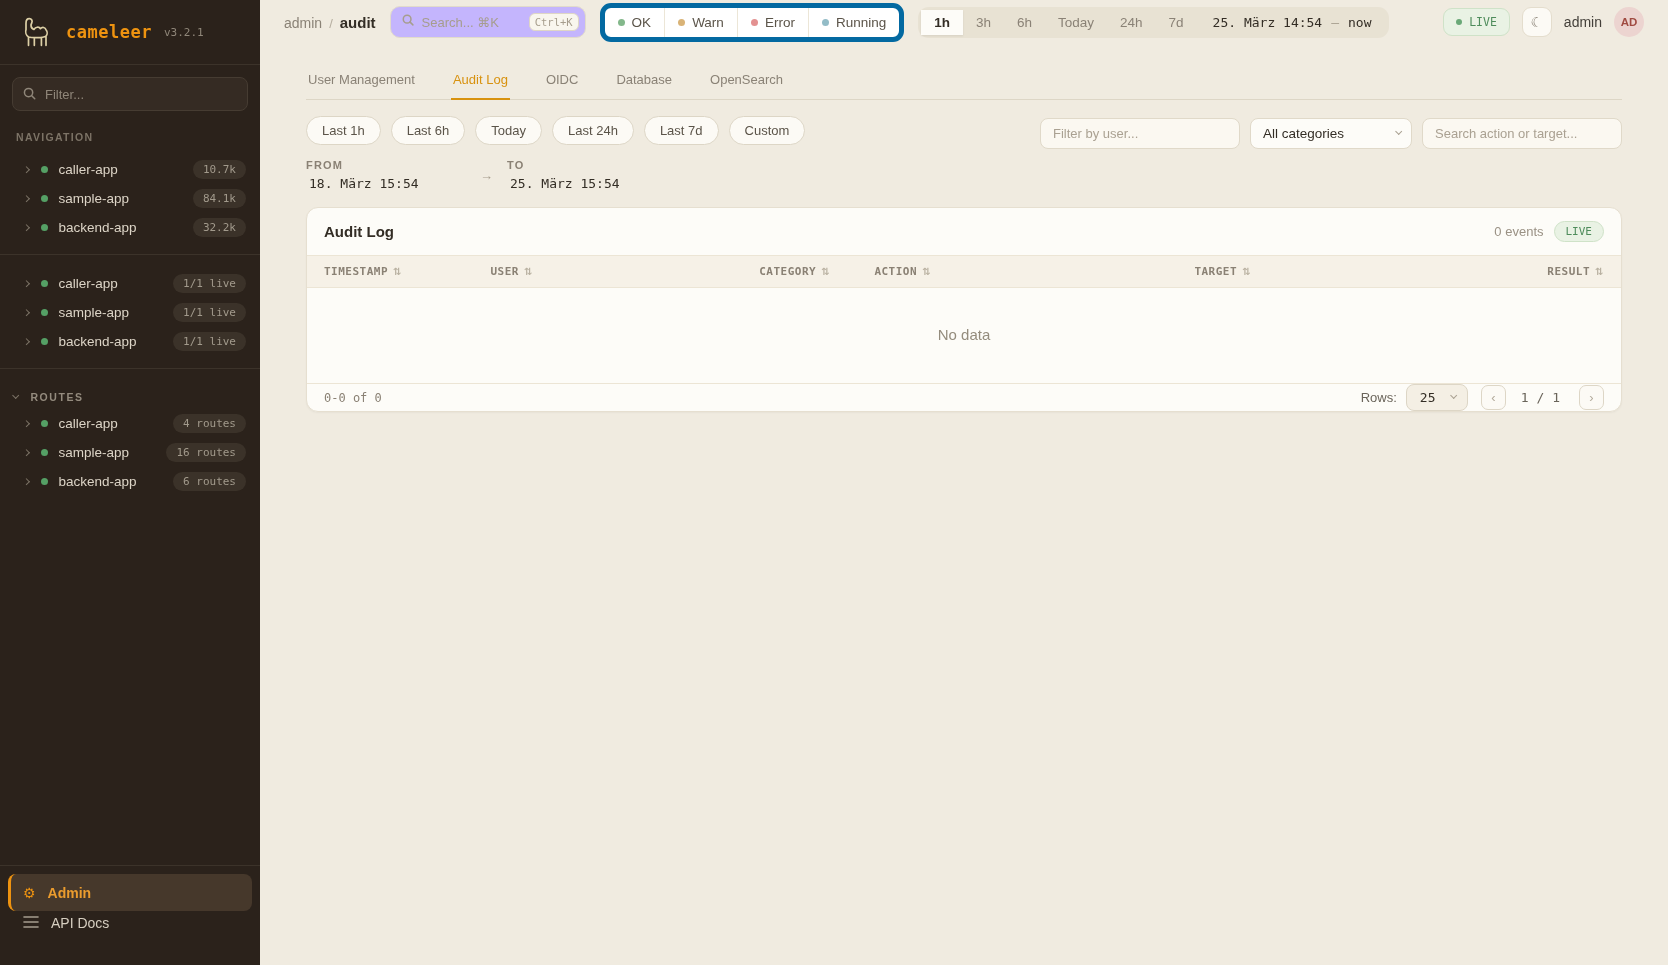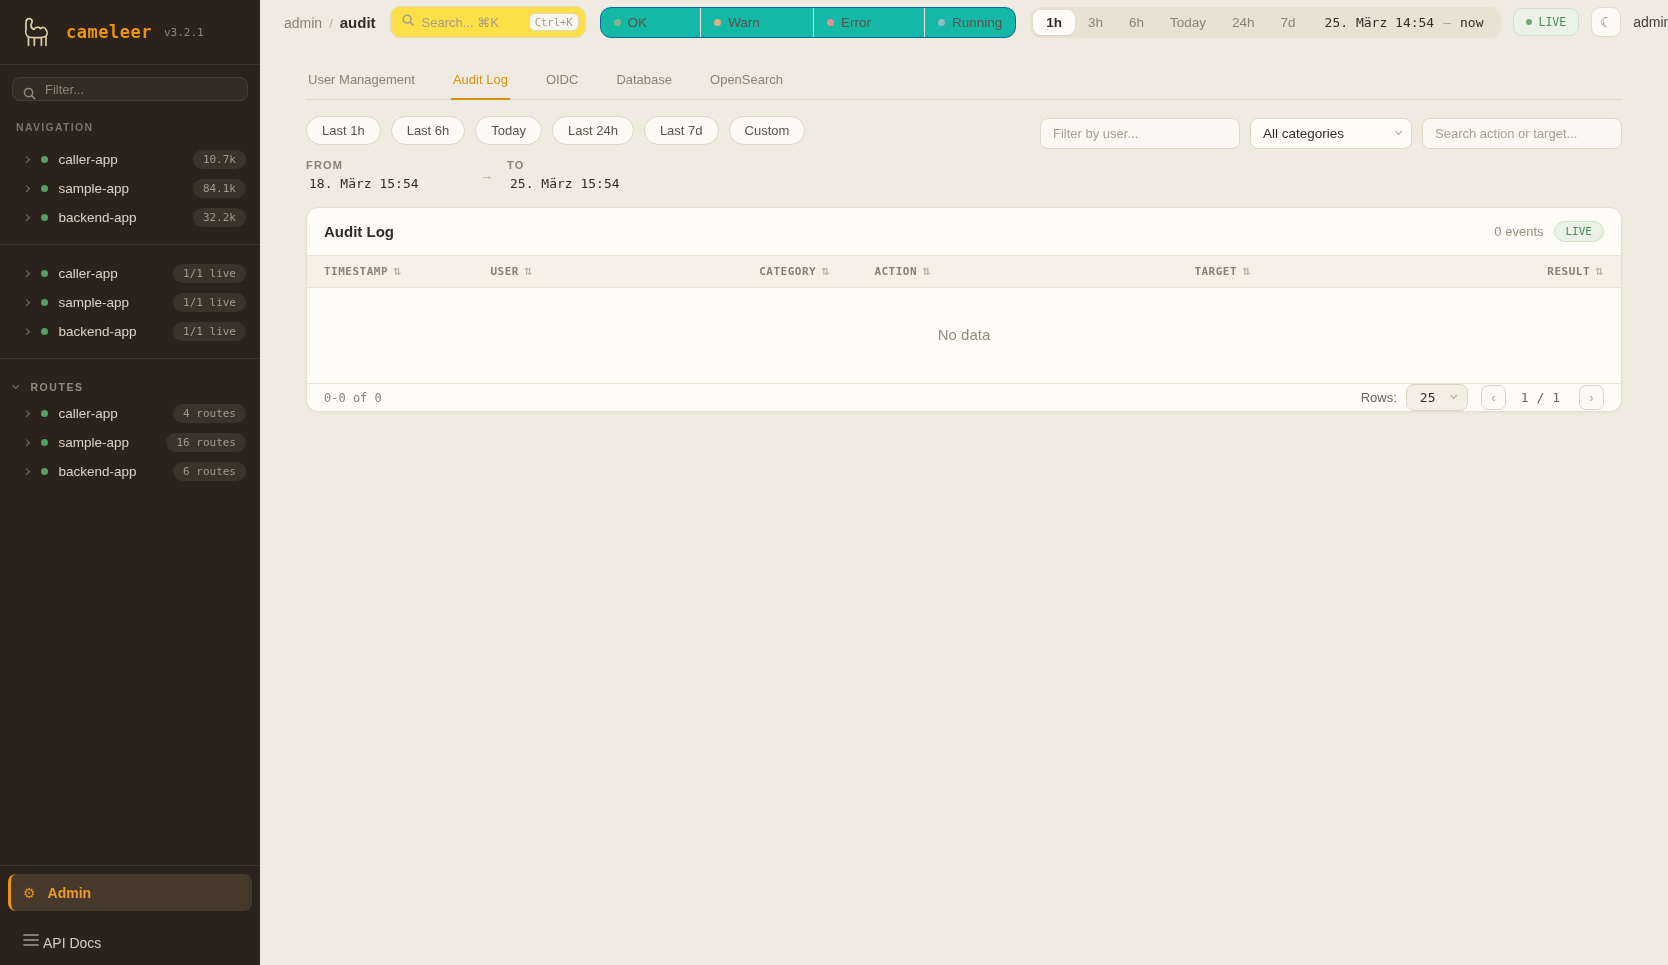--- a/index.html
+++ b/index.html
@@ -15,21 +15,21 @@
     width:260px; min-width:260px; height:100%;
     background:#2b221b; display:flex; flex-direction:column;
   }
   .logo-row { display:flex; align-items:center; gap:10px; padding:12px 16px; }
   .camel-icon svg { display:block; }
   .logo-name { font-family:"DejaVu Sans Mono", monospace; font-weight:bold; font-size:17px; color:#ee9310; letter-spacing:.5px; }
   .logo-ver  { font-family:"DejaVu Sans Mono", monospace; font-size:11px; color:#8f8679; margin-left:2px; }
   .sb-divider { height:1px; background:#3c332a; }
   .sb-filter { margin:12px 12px 4px; position:relative; }
   .sb-filter input {
-    width:100%; height:24px; background:#352b23; border:1px solid #463c32; border-radius:8px;
+    width:100%; height:34px; background:#352b23; border:1px solid #463c32; border-radius:8px;
     color:#ddd5c7; font-size:13px; padding:0 10px 0 32px; outline:none;
     font-family:"Liberation Sans", sans-serif;
   }
   .sb-filter input::placeholder { color:#8f8679; }
   .sb-filter .mag { position:absolute; left:10px; top:9px; }
   .nav-label { padding:16px 16px 6px; font-size:10.5px; letter-spacing:1.3px; color:#7c7366; font-weight:bold; }
   .sb-scroll { flex:1; overflow:hidden; }
   .sb-section { padding:6px 0 4px; }
   .sb-sec-head { display:flex; align-items:center; gap:12px; padding:8px 16px 6px 13px; cursor:pointer; }
   .sb-sec-title { font-size:10.5px; letter-spacing:1.6px; color:#948b7e; font-weight:bold; }
@@ -43,49 +43,49 @@
     font-family:"DejaVu Sans Mono", monospace; font-size:11px; color:#a29a8c;
     background:#3b3229; border-radius:999px; padding:3px 10px;
   }
   .sb-bottom { padding:8px 8px 14px; }
   .sb-admin {
     display:flex; align-items:center; gap:12px; height:37px; padding:0 12px;
     background:#46382b; border-left:3px solid #ee9310; border-radius:8px; cursor:pointer;
   }
   .gear { color:#ee9310; font-family:"DejaVu Sans", sans-serif; font-size:14px; line-height:1; }
   .sb-admin-label { color:#eb9c2e; font-size:14px; font-weight:600; }
-  .sb-apidocs { display:flex; align-items:flex-end; gap:4px; height:36px; padding:0 15px; margin-top:4px; cursor:pointer; border-radius:8px; }
+  .sb-apidocs { display:flex; align-items:flex-start; gap:12px; height:36px; padding:0 15px; margin-top:4px; cursor:pointer; border-radius:8px; }
   .sb-apidocs-label { color:#d6cec0; font-size:14px; }
 
   
   .main { flex:1; display:flex; flex-direction:column; min-width:0; }
   .topbar { height:44px; display:flex; align-items:center; justify-content:space-between; padding:0 24px; gap:12px; }
   .topbar-left { display:flex; align-items:center; gap:14px; }
   .crumb { display:flex; align-items:baseline; gap:7px; white-space:nowrap; }
   .crumb-parent { color:#8a8276; font-size:14px; }
   .crumb-sep { color:#b5ad9f; font-size:13px; }
   .crumb-current { color:#332d25; font-size:15px; font-weight:bold; }
   .searchbox {
     display:flex; align-items:center; width:196px; height:32px;
-    background:#fde047; border:1px solid #e2dbcb; border-radius:10px; padding:0 6px 0 10px; gap:7px;
+    background:#c4b5fd; border:1px solid #e2dbcb; border-radius:10px; padding:0 6px 0 10px; gap:7px;
   }
   .searchbox input { flex:1; min-width:0; border:0; background:transparent; outline:none; font-size:13px; color:#5b5449; font-family:"Liberation Sans", sans-serif; }
   .searchbox input::placeholder { color:#a69d8d; }
   .kbd {
     font-family:"DejaVu Sans Mono", monospace; font-size:10.5px; color:#a69d8d;
     border:1px solid #ded6c5; border-radius:6px; padding:2px 5px; background:#f9f6ee; white-space:nowrap;
   }
-  .status-group { display:flex; background:#14b8a6; border:1px solid #0369a1; border-radius:11px; overflow:hidden;gap:40px; }
+  .status-group { display:flex; background:#ffffff; border:5px solid #0369a1; border-radius:11px; overflow:hidden; }
   .status-seg { display:flex; align-items:center; gap:7px; padding:7px 13px; font-size:13.5px; color:#5b5449; cursor:pointer; }
   .status-seg + .status-seg { border-left:1px solid #ece6d7; }
   .sdot { width:7px; height:7px; border-radius:50%; }
   .sdot.ok { background:#83b88b; } .sdot.warn { background:#d9b377; }
   .sdot.error { background:#e39191; } .sdot.running { background:#93bcc7; }
   .time-group { display:flex; align-items:center; background:#e8e2d3; border-radius:11px; padding:3px; }
-  .time-btn { padding:5px 13px; font-size:13.5px; color:#8a8276; border-radius:8px; cursor:pointer; white-space:nowrap; }
+  .time-btn { padding:5px 13px; font-size:13.5px; color:#8a8276; border-radius:0; cursor:pointer; white-space:nowrap; }
   .time-btn.active { background:#fdfcf8; color:#332d25; font-weight:bold; box-shadow:0 1px 2px rgba(0,0,0,.08); }
   .time-display { display:flex; align-items:center; gap:9px; padding:0 14px 0 16px; font-family:"DejaVu Sans Mono", monospace; font-size:13px; color:#332d25; white-space:nowrap; }
   .time-sep { color:#a69d8d; }
   .topbar-right { display:flex; align-items:center; gap:12px; }
   .live-pill {
     display:flex; align-items:center; gap:7px; padding:6px 12px;
     background:#e9f2e4; border:1px solid #cfe2c8; border-radius:9px;
     font-family:"DejaVu Sans Mono", monospace; font-size:11.5px; color:#4e8c5b; cursor:pointer;
   }
   .live-pill .sdot { background:#6aa877; width:6px; height:6px; }

